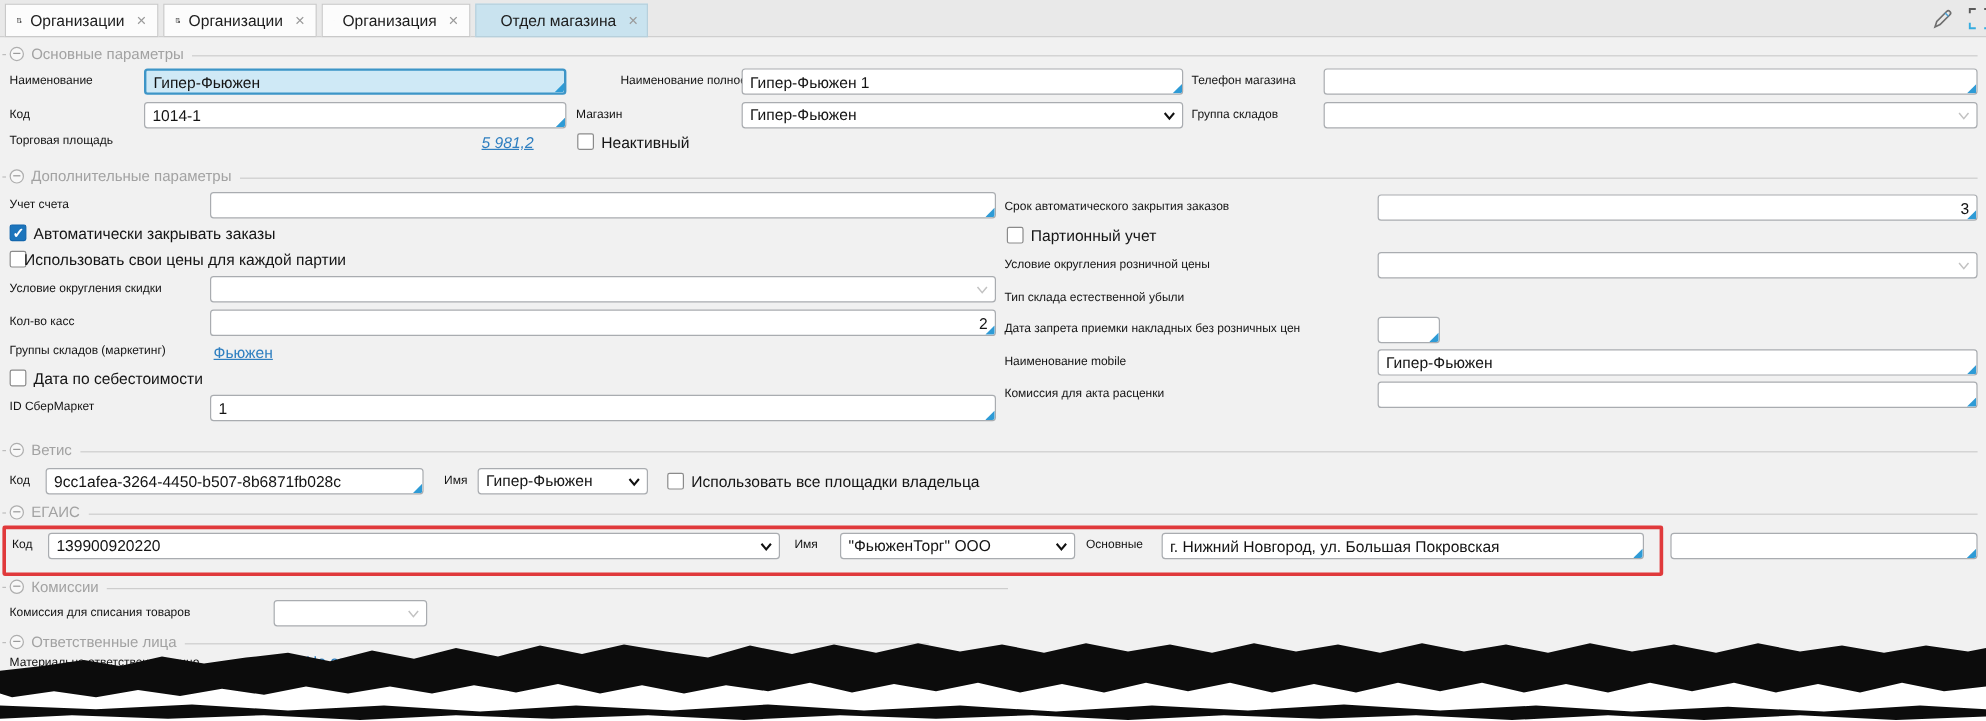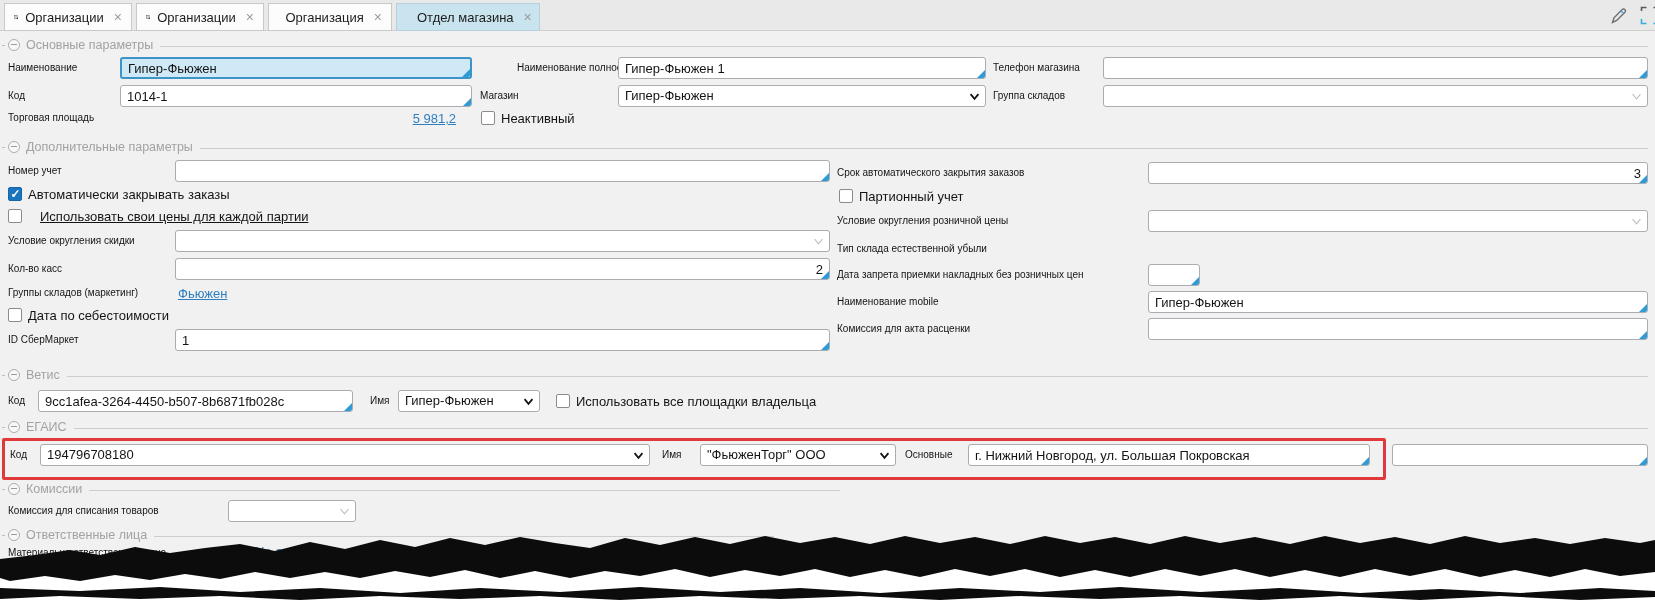--- a/index.html
+++ b/index.html
@@ -139,41 +139,41 @@
   </div>
   <span class="lbl" style="left:993px;top:85px;">Группа складов</span>
   <div class="dd" style="left:1103px;top:85px;width:545px;">
     <span class="txt"></span>
     <svg width="11" height="11" viewBox="0 0 14 14">
         <polyline points="2,4 7,10 12,4" fill="none" stroke="#c2c2c2" stroke-width="1.6"></polyline>
       </svg>
   </div>
 
   <span class="lbl" style="left:8px;top:109px;line-height:18px;">Торговая площадь</span>
-  <span class="link" style="left:366px;top:110px;width:90px;text-align:right;">5 981,2</span>
+  <span class="link" style="left:378px;top:110px;width:90px;text-align:center;font-style:italic;">5 981,2</span>
   <span class="cb" style="left:481px;top:111px;"></span>
   <span class="slbl" style="left:501px;top:111px;">Неактивный</span>
 
   <div class="sec" style="top:140px;width:1646px;">
     <span class="dash"></span>
     <span class="circ"></span>
     <span class="t">Дополнительные параметры</span>
     <span class="line"></span>
   </div>
 
-  <span class="lbl" style="left:8px;top:160px;">Номер учет</span>
+  <span class="lbl" style="left:8px;top:160px;">Учет счета</span>
   <span class="inp" style="left:175px;top:160px;width:655px;">
     <input value="" style="">
   </span>
 
   <span class="cb checked" style="left:8px;top:187px;"></span>
   <span class="slbl" style="left:28px;top:187px;">Автоматически закрывать заказы</span>
 
   <span class="cb" style="left:8px;top:209px;"></span>
-  <span class="slbl" style="left:40px;top:209px;text-decoration:underline;">Использовать свои цены для каждой партии</span>
+  <span class="slbl" style="left:20px;top:209px;">Использовать свои цены для каждой партии</span>
 
   <span class="lbl" style="left:8px;top:230px;">Условие округления скидки</span>
   <div class="dd" style="left:175px;top:230px;width:655px;">
     <span class="txt"></span>
     <svg width="11" height="11" viewBox="0 0 14 14">
         <polyline points="2,4 7,10 12,4" fill="none" stroke="#c2c2c2" stroke-width="1.6"></polyline>
       </svg>
   </div>
 
   <span class="lbl" style="left:8px;top:258px;">Кол-во касс</span>
@@ -250,21 +250,21 @@
     <span class="dash"></span>
     <span class="circ"></span>
     <span class="t">ЕГАИС</span>
     <span class="line"></span>
   </div>
 
   <div class="hl" style="left: 2px; top: 438px; width: 1378px; height: 36px; border-color: rgb(224, 57, 59);"></div>
 
   <span class="lbl" style="left:10px;top:444px;">Код</span>
   <div class="dd" style="left:40px;top:444px;width:610px;">
-    <span class="txt">194796708180</span>
+    <span class="txt">139900920220</span>
     <svg width="11" height="11" viewBox="0 0 14 14">
         <polyline points="2,4 7,10 12,4" fill="none" stroke="#111" stroke-width="2.2"></polyline>
       </svg>
   </div>
   <span class="lbl" style="left:662px;top:444px;">Имя</span>
   <div class="dd" style="left:700px;top:444px;width:196px;">
     <span class="txt">"ФьюженТорг" ООО</span>
     <svg width="11" height="11" viewBox="0 0 14 14">
         <polyline points="2,4 7,10 12,4" fill="none" stroke="#111" stroke-width="2.2"></polyline>
       </svg>

